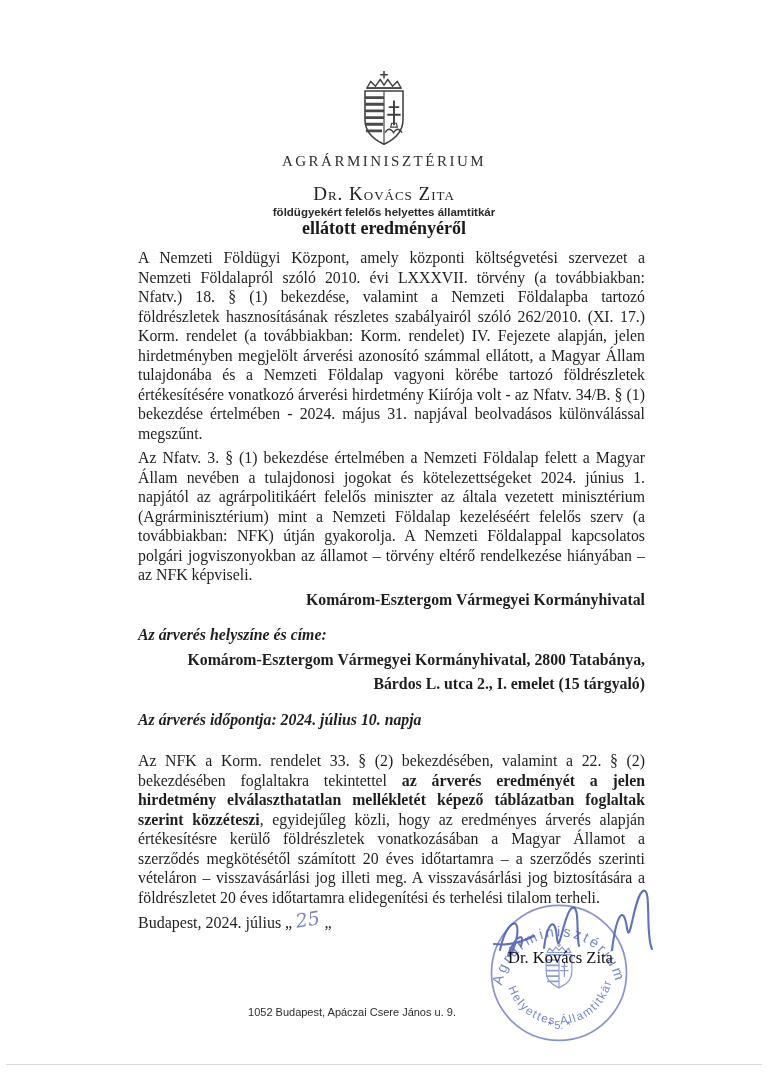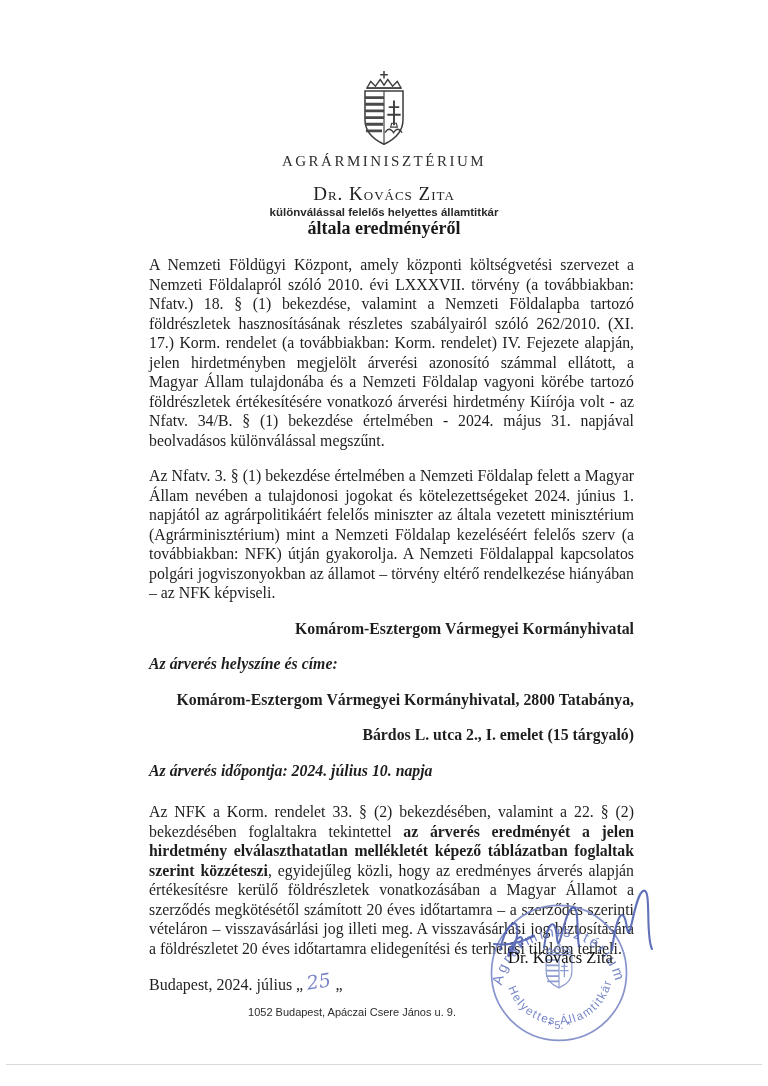--- a/index.html
+++ b/index.html
@@ -35,21 +35,21 @@
   }
   .doc-subtitle{
     font-size:18px;font-weight:bold;color:#1a1a1a;
   }
   
   .content{
     margin:9px 118px 0 133px;
     font-size:15.8px;line-height:19.5px;
     text-align:justify;
   }
-  .content p{margin:16px;}
+  .content p{margin:5px;}
   .bold{font-weight:bold;}
   .center{text-align:right;}
   .gap16{margin-top:16px !important;font-style:italic;}
   .gap22{margin-top:22px !important;}
   .date-line{
     margin-top:12px;
     text-align:left;
     font-size:16px;
   }
   .hand-day{
@@ -106,23 +106,23 @@
 
         <path d="M37 60 h7 l-1 -4 h-5 z" stroke-width="1.2"></path>
 
         <path d="M40.5 32 v26 M35 39 h11 M33.5 47 h14" stroke-width="2"></path>
       </g>
     </svg>
 
     <div class="ministry-name">AGRÁRMINISZTÉRIUM</div>
 
     <div class="official-name">Dr. Kovács Zita</div>
-    <div class="official-title">különválással felelős helyettes államtitkár</div>
+    <div class="official-title">földügyekért felelős helyettes államtitkár</div>
 
-    <div class="doc-subtitle">általa eredményéről</div>
+    <div class="doc-subtitle">ellátott eredményéről</div>
   </div>
 
   <div class="content">
 
     <p>A Nemzeti Földügyi Központ, amely központi költségvetési szervezet a Nemzeti Földalapról szóló 2010. évi LXXXVII. törvény (a továbbiakban: Nfatv.) 18. § (1) bekezdése, valamint a Nemzeti Földalapba tartozó földrészletek hasznosításának részletes szabályairól szóló 262/2010. (XI. 17.) Korm. rendelet (a továbbiakban: Korm. rendelet) IV. Fejezete alapján, jelen hirdetményben megjelölt árverési azonosító számmal ellátott, a Magyar Állam tulajdonába és a Nemzeti Földalap vagyoni körébe tartozó földrészletek értékesítésére vonatkozó árverési hirdetmény Kiírója volt - az Nfatv. 34/B. § (1) bekezdése értelmében - 2024. május 31. napjával beolvadásos különválással megszűnt.</p>
     <p>Az Nfatv. 3. § (1) bekezdése értelmében a Nemzeti Földalap felett a Magyar Állam nevében a tulajdonosi jogokat és kötelezettségeket 2024. június 1. napjától az agrárpolitikáért felelős miniszter az általa vezetett minisztérium (Agrárminisztérium) mint a Nemzeti Földalap kezeléséért felelős szerv (a továbbiakban: NFK) útján gyakorolja. A Nemzeti Földalappal kapcsolatos polgári jogviszonyokban az államot – törvény eltérő rendelkezése hiányában – az NFK képviseli.</p>
 
     <p class="bold center">Komárom-Esztergom Vármegyei Kormányhivatal</p>
 
     <p class="bold gap16">Az árverés helyszíne és címe:</p>

